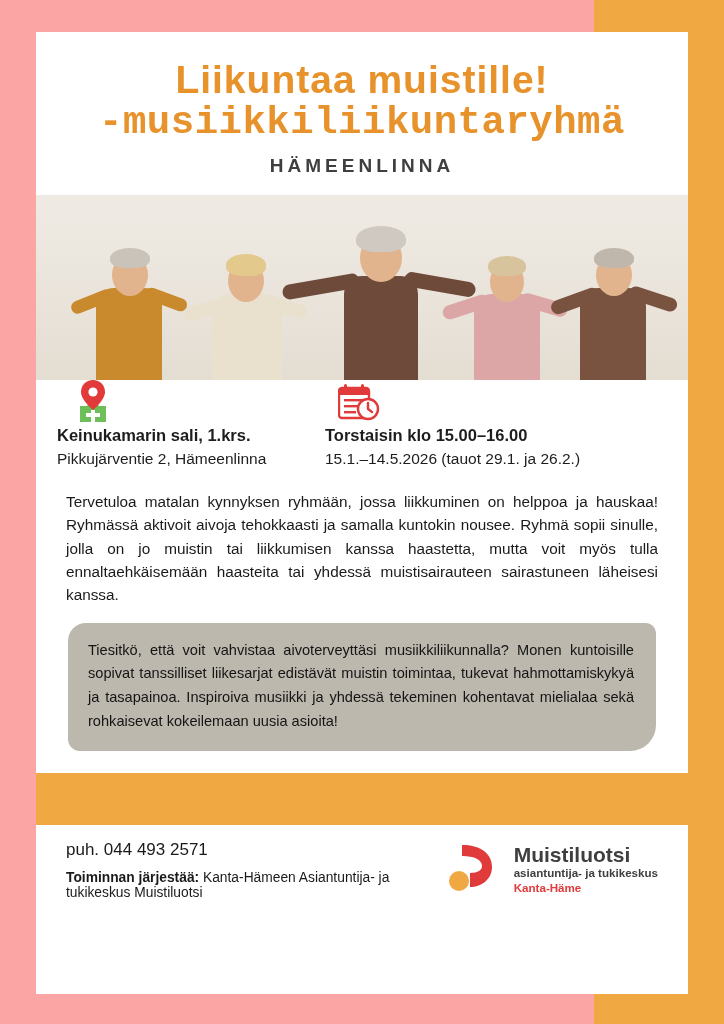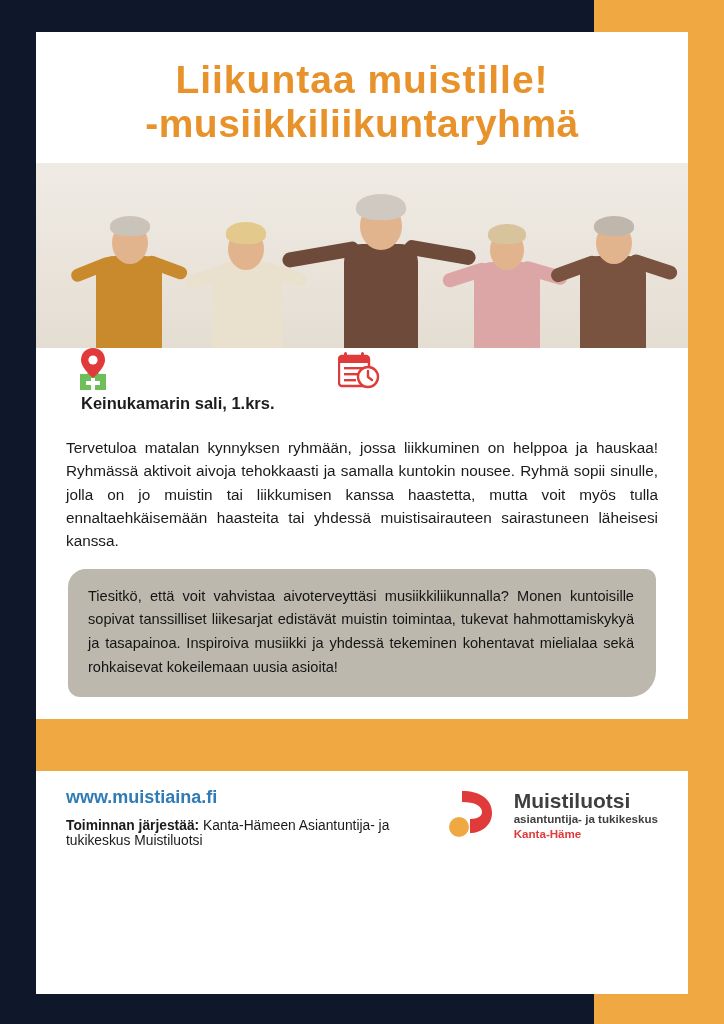--- a/index.html
+++ b/index.html
@@ -10,21 +10,21 @@
     width: 724px;
     height: 1024px;
     background: #F0A942;
     font-family: "Liberation Sans", sans-serif;
     overflow: hidden;
   }
   .poster {
     position: relative;
     width: 594px;
     height: 1024px;
-    background: #0f172a;
+    background: #fca5a5;
     box-sizing: border-box;
   }
   .inner {
     position: absolute;
     left: 36px;
     top: 32px;
     width: 652px;
     height: 962px;
     background: #FFFFFF;
     box-sizing: border-box;
@@ -43,20 +43,21 @@
     line-height: 1.12;
     white-space: nowrap;
   }
   .title-line2 {
     font-size: 39px;
     font-weight: bold;
     color: #E8922B;
     letter-spacing: 0.5px;
     line-height: 1.12;
     white-space: nowrap;
+    font-family: Liberation Mono, monospace;
   }
   .subtitle {
     margin-top: 10px;
     font-size: 19px;
     font-weight: bold;
     color: #3F3F3F;
     letter-spacing: 4px;
   }
   
   .photo {
@@ -99,21 +100,21 @@
     top: 0px;
   }
   .cal-icon {
     position: absolute;
     left: 302px;
     top: 4px;
   }
   
   .inforow {
     display: flex;
-    padding: 0 30px 10px 45px;
+    padding: 0 30px 10px 21px;
   }
   .info-col {
     font-size: 15.5px;
     color: #1d1d1d;
     line-height: 1.42;
   }
   .info-col.left { width: 268px; }
   .info-col b { font-size: 16.5px; }
   
   .bodywrap {
@@ -211,20 +212,21 @@
 </style>
 </head>
 <body>
 
 <div class="poster">
   <div class="inner">
 
     <div class="header">
       <div class="title-line1">Liikuntaa muistille!</div>
       <div class="title-line2">-musiikkiliikuntaryhmä</div>
+      <div class="subtitle">HÄMEENLINNA</div>
     </div>
 
     <div class="photo">
 
       <div class="ppl" style="left:38px; bottom:0; width:110px; height:150px;">
         <div class="body-shape" style="left:22px; bottom:0; width:66px; height:92px; background:#C98A2E;"></div>
         <div class="arm" style="left:-4px; bottom:72px; width:44px; height:13px; background:#C98A2E; transform:rotate(-22deg);"></div>
         <div class="arm" style="left:70px; bottom:74px; width:44px; height:13px; background:#C98A2E; transform:rotate(20deg);"></div>
         <div class="head" style="left:38px; bottom:84px; width:36px; height:42px;"></div>
         <div class="hair" style="left:36px; bottom:112px; width:40px; height:20px; background:#C9C3BA;"></div>
@@ -285,37 +287,40 @@
           <rect x="6" y="27" width="12" height="2.4" fill="#E03A3A"></rect>
           <circle cx="30" cy="25" r="10" fill="#ffffff" stroke="#E03A3A" stroke-width="2.4"></circle>
           <path d="M30 19 L30 25 L34 28" stroke="#E03A3A" stroke-width="2.4" fill="none" stroke-linecap="round"></path>
         </svg>
       </div>
     </div>
 
     <div class="inforow">
       <div class="info-col left">
         <div><b>Keinukamarin sali, 1.krs.</b></div>
+        <div>Pikkujärventie 2, Hämeenlinna</div>
       </div>
       <div class="info-col">
+        <div><b>Torstaisin klo 15.00–16.00</b></div>
+        <div>15.1.–14.5.2026 (tauot 29.1. ja 26.2.)</div>
       </div>
     </div>
 
     <div class="bodywrap">
       <p class="para">Tervetuloa matalan kynnyksen ryhmään, jossa liikkuminen on helppoa ja hauskaa! Ryhmässä aktivoit aivoja tehokkaasti ja samalla kuntokin nousee. Ryhmä sopii sinulle, jolla on jo muistin tai liikkumisen kanssa haastetta, mutta voit myös tulla ennaltaehkäisemään haasteita tai yhdessä muistisairauteen sairastuneen läheisesi kanssa.</p>
       <div class="blob">
         <p class="para">Tiesitkö, että voit vahvistaa aivoterveyttäsi musiikkiliikunnalla? Monen kuntoisille sopivat tanssilliset liikesarjat edistävät muistin toimintaa, tukevat hahmottamiskykyä ja tasapainoa. Inspiroiva musiikki ja yhdessä tekeminen kohentavat mielialaa sekä rohkaisevat kokeilemaan uusia asioita!</p>
       </div>
     </div>
 
     <div class="spacer-orange"></div>
 
     <div class="footer">
       <div class="foot-left">
-        <div class="foot-web">www.muistiaina.fi</div>
+        <div class="foot-phone">puh. 044 493 2571</div>
         <div class="foot-org">
           <b>Toiminnan järjestää:</b><span> Kanta-Hämeen Asiantuntija- ja tukikeskus Muistiluotsi</span>
         </div>
       </div>
       <div class="logo">
         <div class="logo-mark">
           <svg width="56" height="52" viewBox="0 0 56 52">
             <path d="M14 2 C32 2 44 10 44 24 C44 36 34 44 22 44 L22 30 C30 30 34 27 34 23 C34 17 27 13 14 13 Z" fill="#E03A3A"></path>
             <circle cx="11" cy="38" r="10" fill="#F0A942"></circle>
           </svg>

